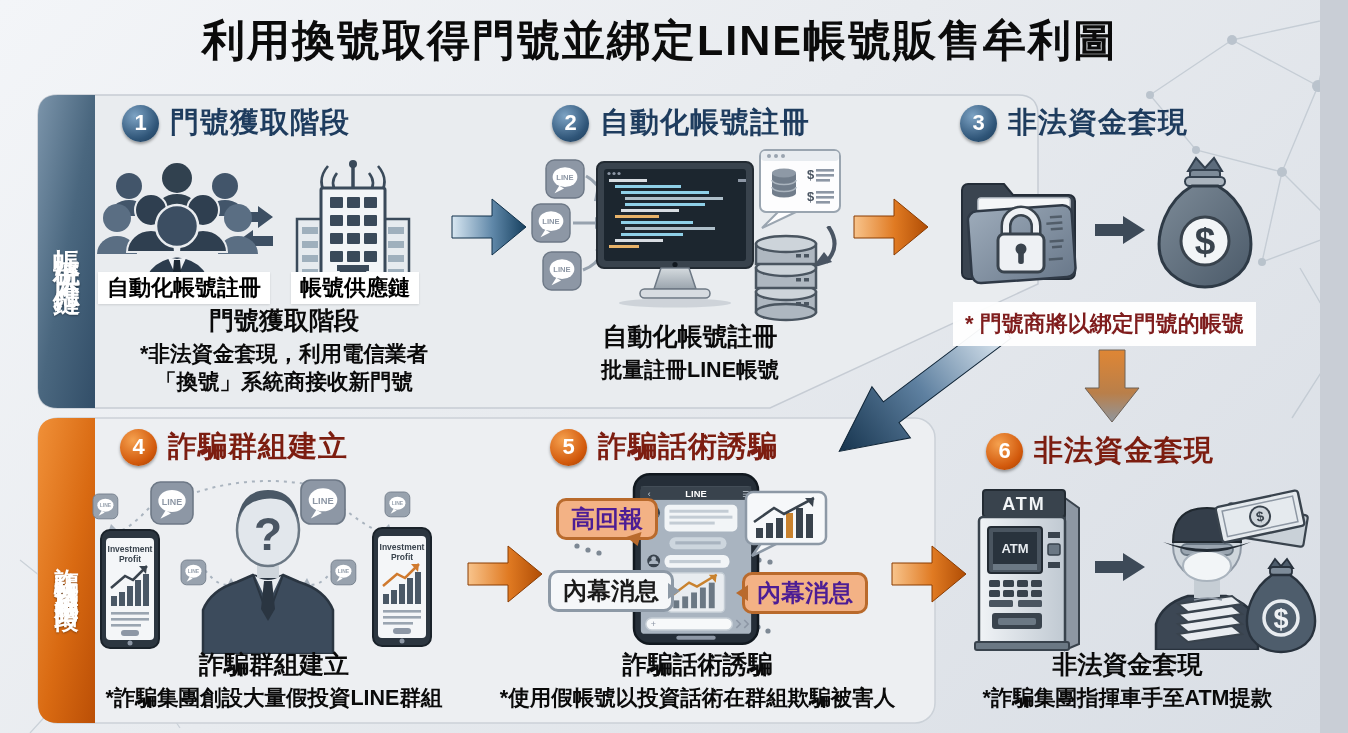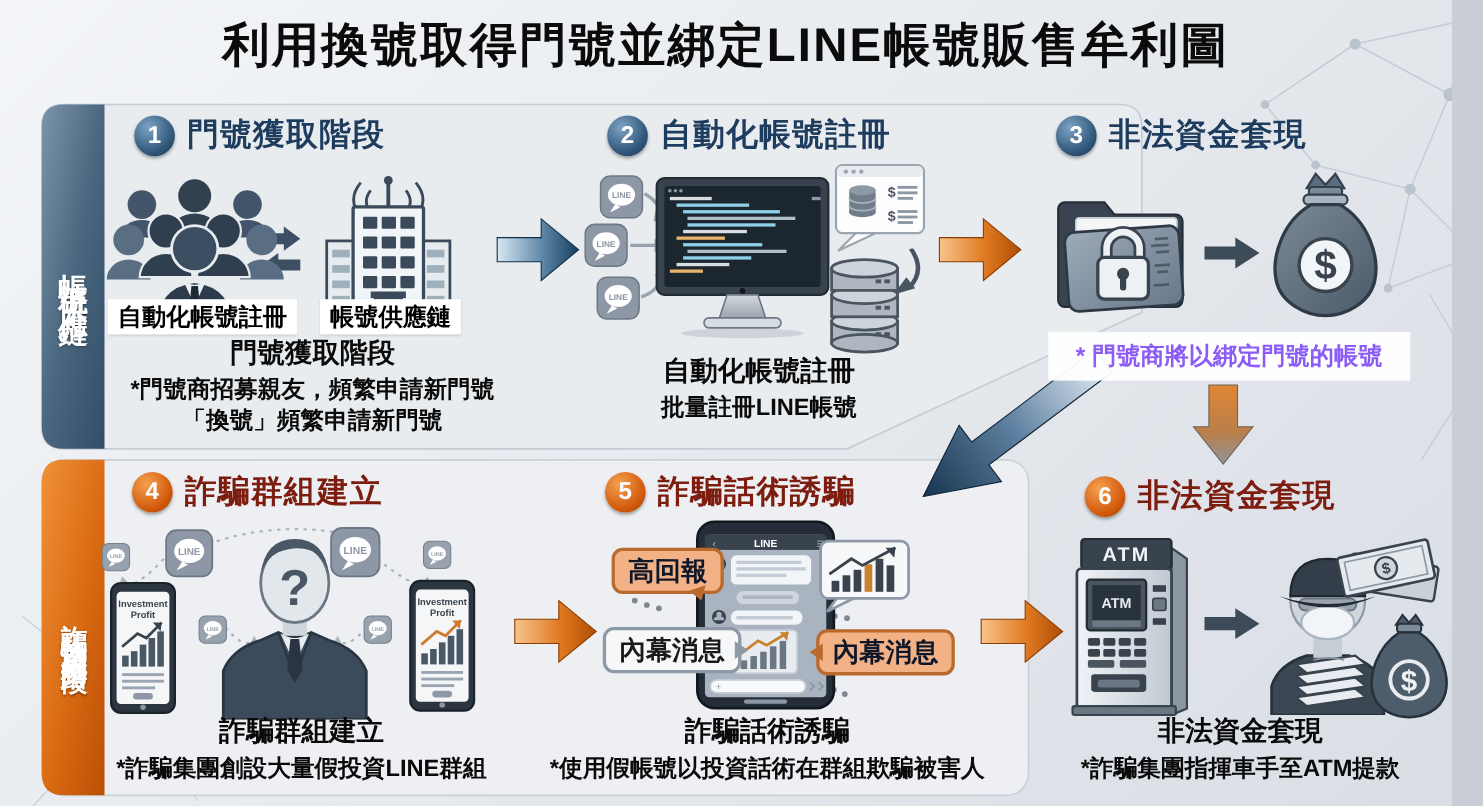--- a/index.html
+++ b/index.html
@@ -20,26 +20,26 @@
     color:#fff;font-weight:800;font-size:22px;box-shadow:0 2px 3px rgba(0,0,0,.35);flex:0 0 auto;}
   .badge.blue{background:radial-gradient(circle at 35% 30%,#7da3c4,#2f5578 65%,#1c3a55);}
   .badge.orange{background:radial-gradient(circle at 35% 30%,#f5a14f,#d2590c 65%,#9c3d00);}
   .step-title{font-size:29px;font-weight:800;letter-spacing:1px;}
   .navy{color:#1e3c5e;} .maroon{color:#7c1d10;}
   .cap{position:absolute;text-align:center;color:#0a0a0a;}
   .cap-title{font-size:25px;font-weight:800;margin-bottom:3px;}
   .cap-line{font-size:21.5px;font-weight:700;line-height:1.32;}
   .chip{position:absolute;background:#ffffff;padding:1px 9px;font-size:22px;font-weight:800;color:#000;
     white-space:nowrap;box-shadow:0 1px 2px rgba(0,0,0,.12);}
-  .notebox{position:absolute;background:rgba(255,255,255,.95);padding:7px 25px;
-    font-size:22px;font-weight:800;color:#8b5cf6;line-height:1.35;white-space:nowrap;}
+  .notebox{position:absolute;background:rgba(255,255,255,.95);padding:7px 12px;
+    font-size:22px;font-weight:800;color:#7f1d1d;line-height:1.35;white-space:nowrap;}
   .indent{padding-left:16px;}
   .bubble{position:absolute;font-weight:800;font-size:24px;padding:2px 12px;border-radius:10px;
     border:3px solid;white-space:nowrap;z-index:5;}
-  .bubble.orange{background:#f3b285;border-color:#b96a2c;color:#0f172a;}
+  .bubble.orange{background:#f3b285;border-color:#b96a2c;color:#4c1d95;}
   .bubble.white{background:#f5f7f9;border-color:#8d99a6;color:#1a1a1a;}
   .tail-br::after{content:"";position:absolute;right:10px;bottom:-17px;
     border:8px solid transparent;border-top:12px solid #b96a2c;transform:rotate(-18deg);}
   .tail-r::after{content:"";position:absolute;right:-17px;top:10px;
     border:8px solid transparent;border-left:12px solid #8d99a6;}
   .tail-l::after{content:"";position:absolute;left:-17px;top:10px;
     border:8px solid transparent;border-right:12px solid #b96a2c;}
 </style>
 </head>
 <body>
@@ -245,22 +245,22 @@
     <rect x="54" y="110" width="32" height="6" fill="#3a4a5a"></rect>
     <rect x="58" y="116" width="24" height="18" fill="#e6ebef" stroke="#3a4a5a" stroke-width="2.5"></rect>
     <rect x="10" y="134" width="120" height="5" fill="#3a4a5a"></rect>
   </svg>
 
   <div class="chip" style="left:98px;top:272px">自動化帳號註冊</div>
   <div class="chip" style="left:291px;top:272px">帳號供應鏈</div>
 
   <div class="cap" style="left:86px;top:304px;width:396px">
     <div class="cap-title">門號獲取階段</div>
-    <div class="cap-line">*門號商招募親友，頻繁申請新門號</div>
-    <div class="cap-line">「換號」頻繁申請新門號</div>
+    <div class="cap-line">*非法資金套現，利用電信業者</div>
+    <div class="cap-line">「換號」系統商接收新門號</div>
   </div>
 
   <svg class="abs" style="left:531px;top:158px" width="76" height="140" viewBox="0 0 76 140">
     <g transform="translate(15,2) scale(0.95)">
       <rect width="40" height="40" rx="9" fill="#8d97a5" stroke="#6d7886" stroke-width="1.5"></rect>
       <ellipse cx="20" cy="18" rx="13" ry="10.5" fill="#fff"></ellipse>
         <path d="M14 27 l-5 8 10 -5 z" fill="#fff"></path>
       <text x="20" y="21.5" font-size="8" font-weight="bold" fill="#8d97a5" text-anchor="middle">LINE</text>
     </g>
     <g transform="translate(1,46) scale(0.95)">

